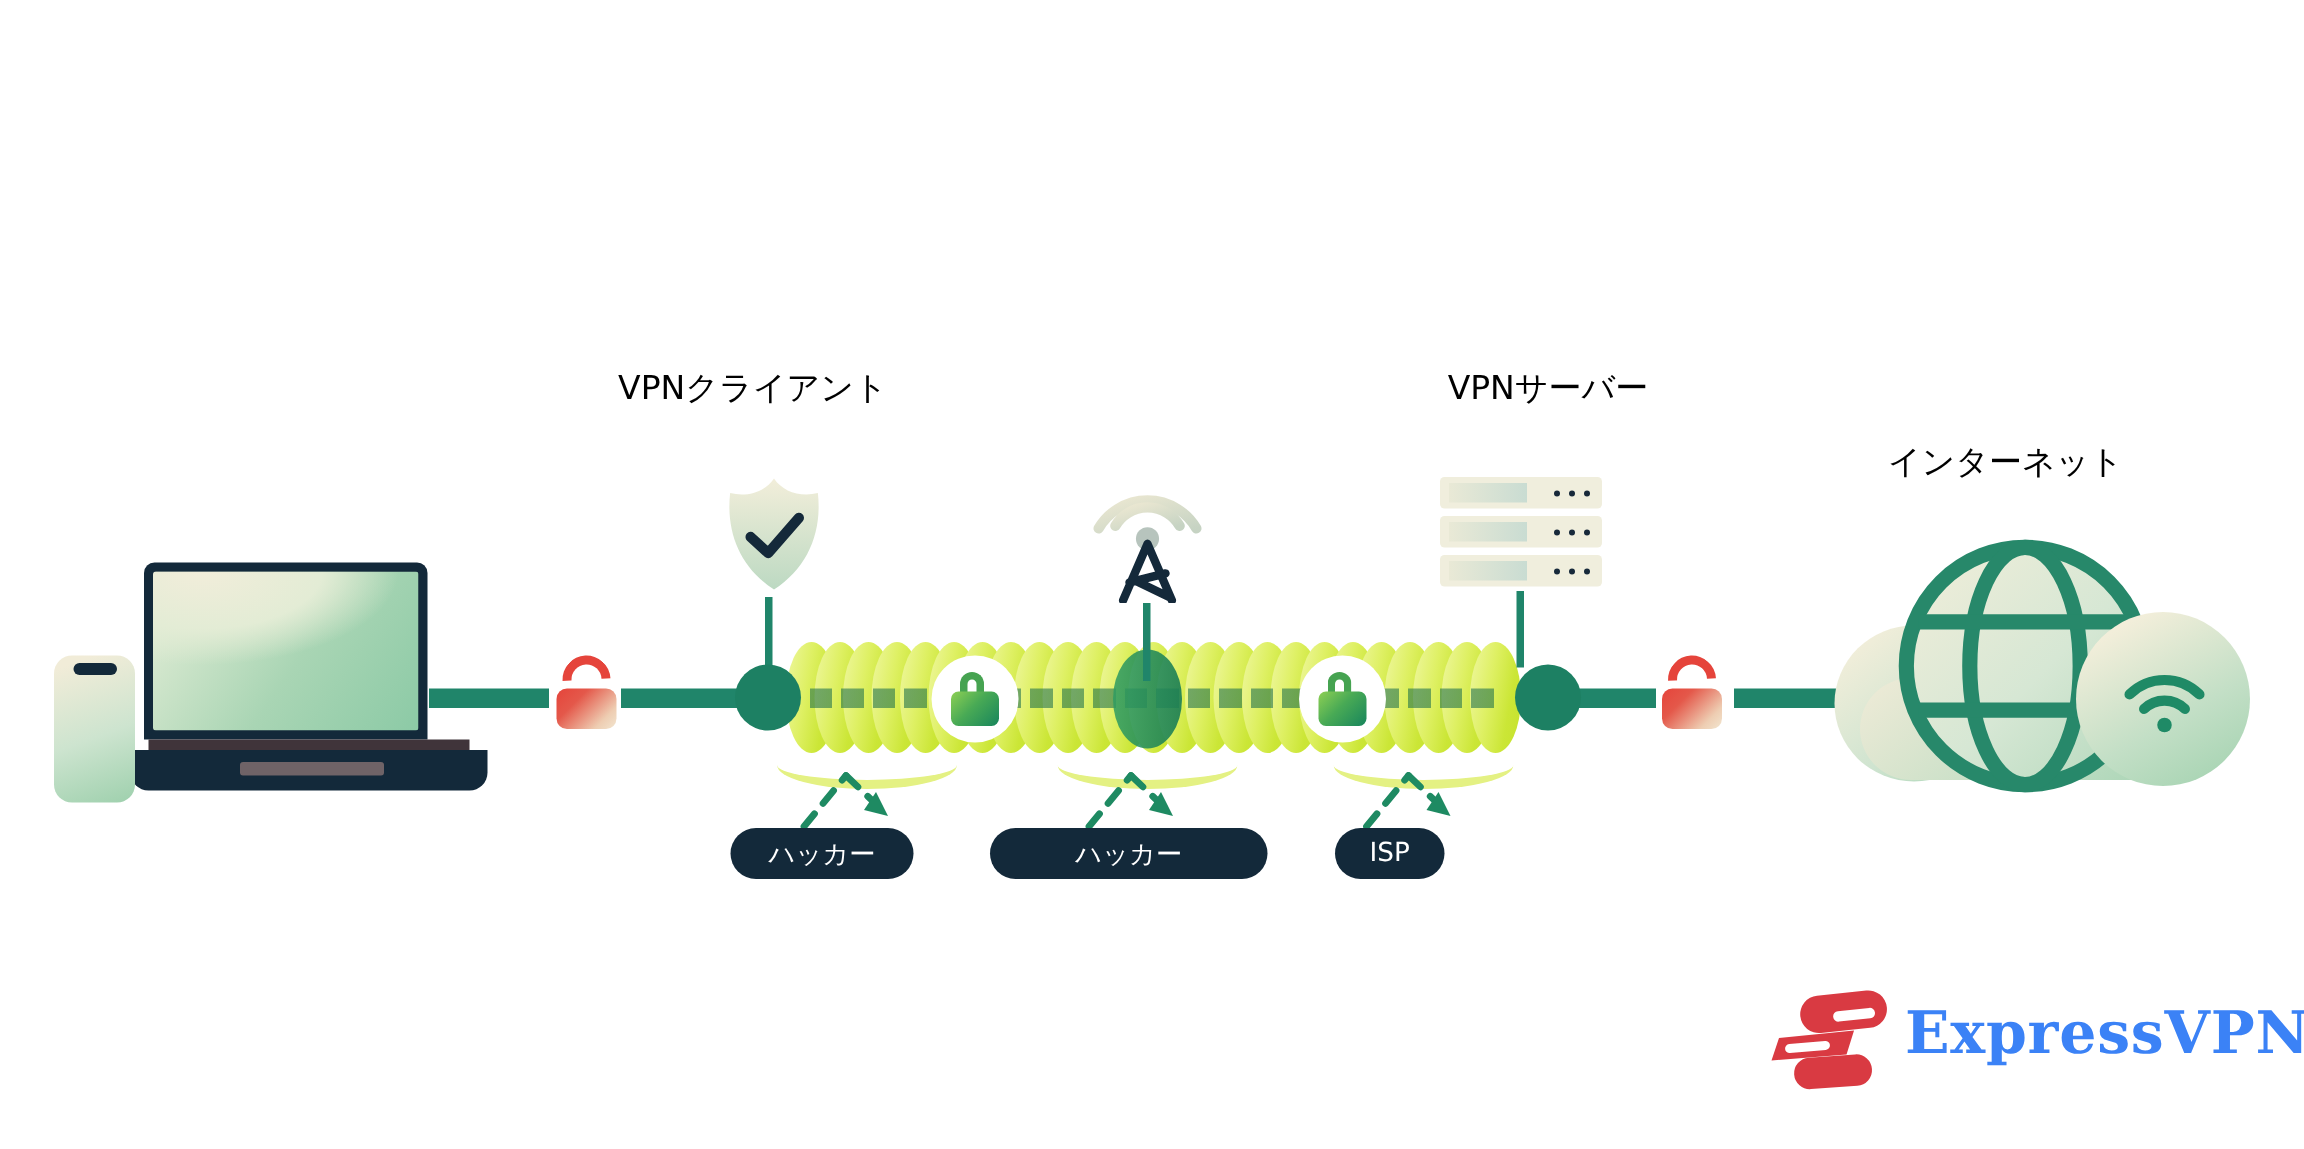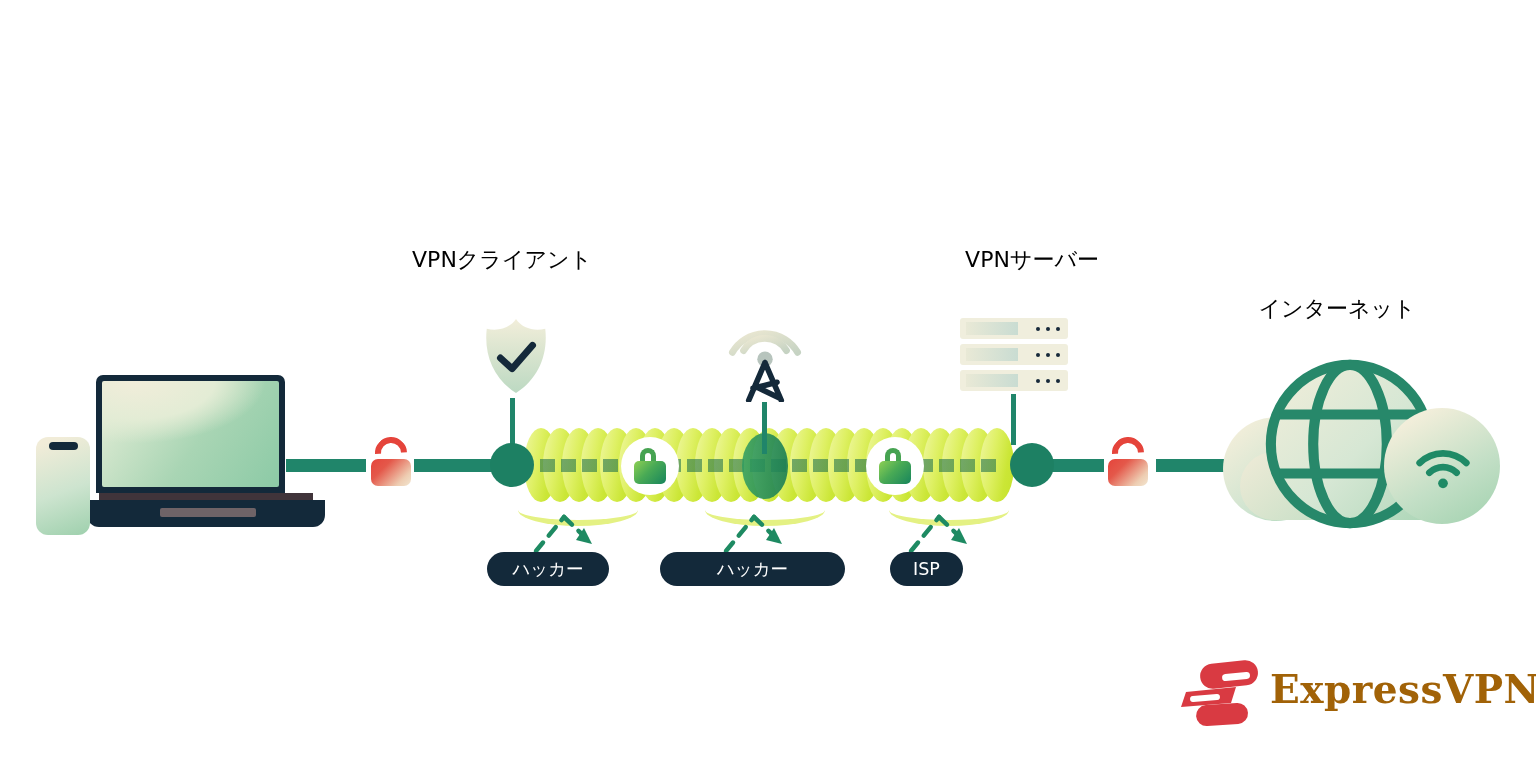--- a/index.html
+++ b/index.html
@@ -106,21 +106,21 @@
   }
   .wifi-blob{
     left:1384px;top:408px;width:116px;height:116px;border-radius:50%;z-index:3;
     background:linear-gradient(150deg,#f2eeda 15%,#c3dfc6 60%,#a0d1ae 100%);
   }
 
   
   .brand-text{
     left:1270px;top:666px;width:240px;
     font-family:"DejaVu Serif","Liberation Serif",serif;
-    font-size:39px;font-weight:700;color:#a16207;letter-spacing:.5px;
+    font-size:39px;font-weight:700;color:#3b82f6;letter-spacing:.5px;
   }
 </style>
 </head>
 <body>
 
 <div id="stage">
 
 
   <div class="abs node-label" style="left:502px;top:245px;">VPNクライアント</div>
   <div class="abs node-label" style="left:773px;top:240px;">

